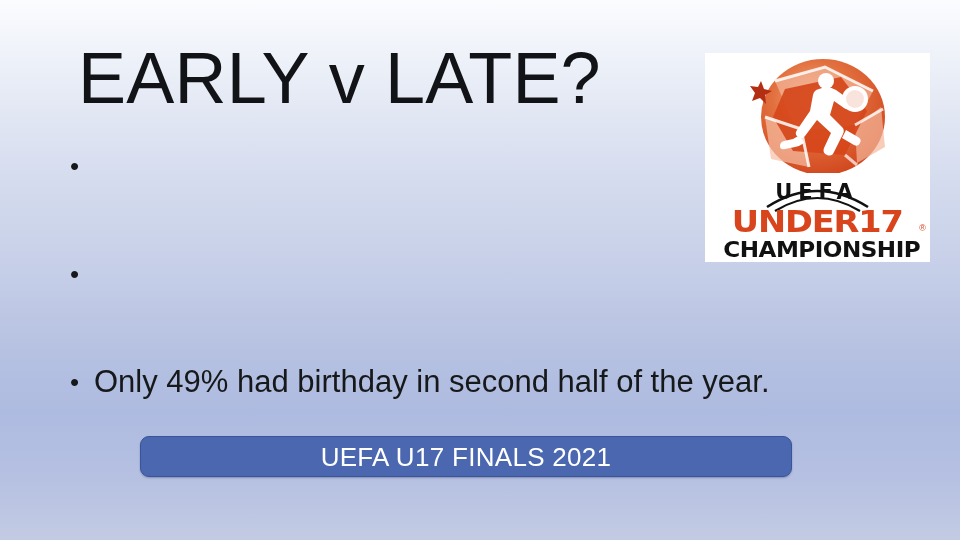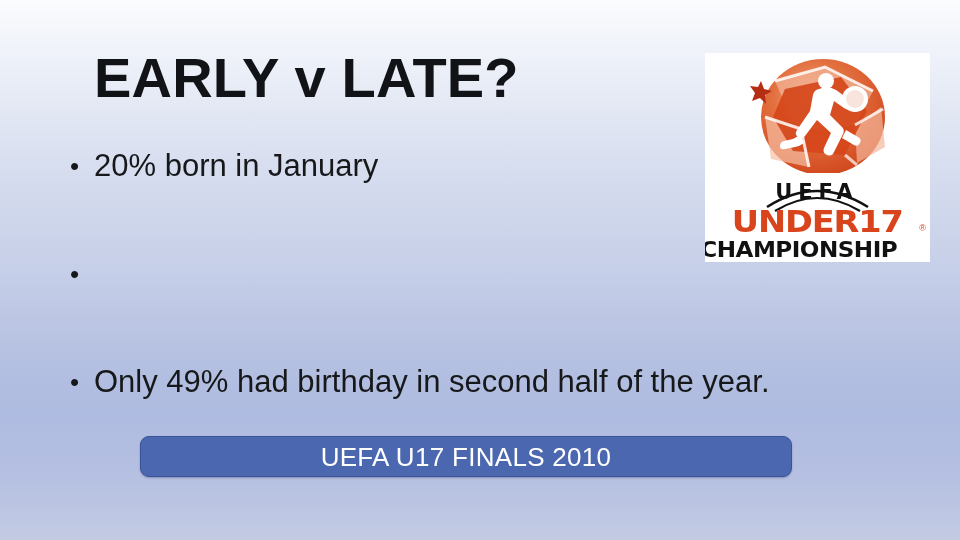--- a/index.html
+++ b/index.html
@@ -25,27 +25,26 @@
         #aebbe0 76%,
         #b5c0e2 88%,
         #c3cbe3 100%);
   }
 
   
   .title {
     position: absolute;
     left: 78px;
     top: 46px;
-    font-size: 56px;
+    font-size: 72px;
     line-height: 64px;
-    font-weight: 700;
+    font-weight: 400;
     color: #111316;
     letter-spacing: 0.2px;
     white-space: nowrap;
-    margin-left: 16px;
   }
 
   
   .bullets {
     position: absolute;
     left: 70px;
     top: 147px;
     width: 640px;
   }
   .bullet-row {
@@ -120,21 +119,21 @@
     font-size: 9px;
     color: #d8441c;
     line-height: 10px;
   }
   .logo-champ {
     position: absolute;
     left: 0;
     top: 184px;
     width: 233px;
     height: 26px;
-    text-align: left;
+    text-align: center;
   }
   .logo-champ .chtxt {
     display: inline-block;
     font-family: "DejaVu Sans", sans-serif;
     font-weight: bold;
     font-size: 22px;
     line-height: 26px;
     letter-spacing: -0.5px;
     color: #111111;
     transform: scaleX(1.05);
@@ -169,21 +168,20 @@
 <body>
 
 <div class="slide">
 
   <div class="title">EARLY v LATE?</div>
 
   <div class="bullets">
 
     <div class="bullet-row gap1">
       <span class="bullet-dot">•</span>
-      <span class="bullet-text">20% born in January</span>
     </div>
 
     <div class="bullet-row gap2">
       <span class="bullet-dot">•</span>
     </div>
 
     <div class="bullet-row gap3">
       <span class="bullet-dot">•</span>
       <span class="bullet-text">Only 49% had birthday in second half of the year.</span>
     </div>
@@ -246,16 +244,16 @@
     </div>
     <div class="logo-reg">®</div>
 
     <div class="logo-champ">
       <span class="chtxt">CHAMPIONSHIP</span>
     </div>
 
   </div>
 
   <div class="banner">
-    <span class="banner-text">UEFA U17 FINALS 2010</span>
+    <span class="banner-text">UEFA U17 FINALS 2021</span>
   </div>
 
 </div>
 
 </body></html>

